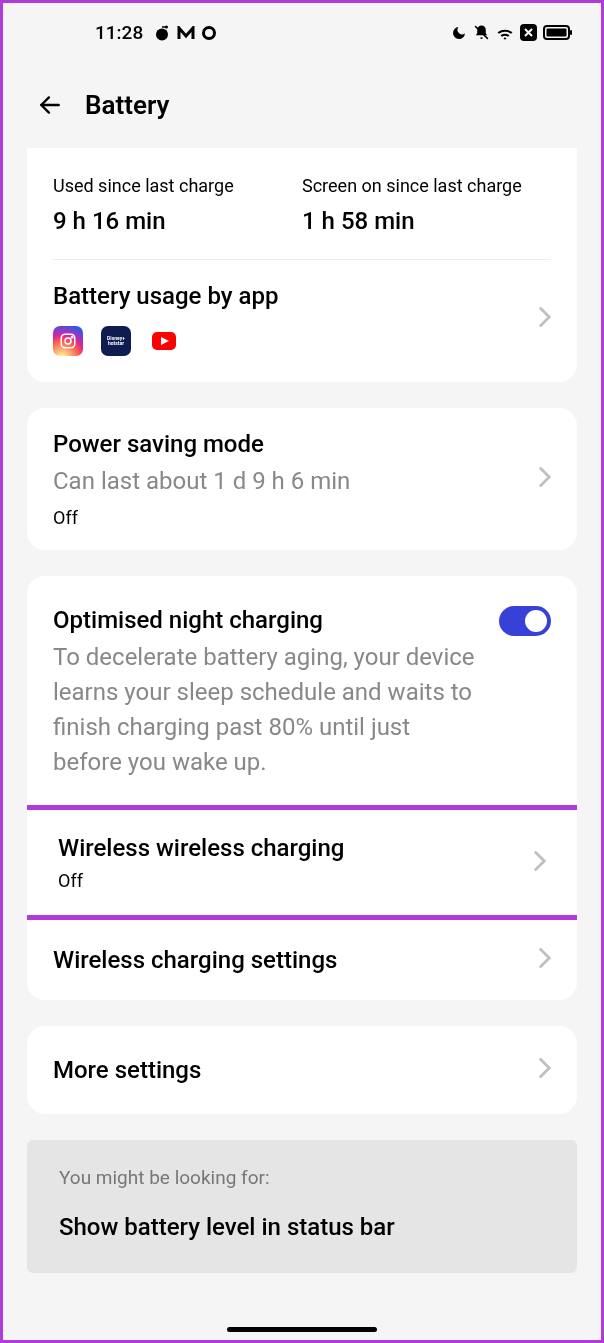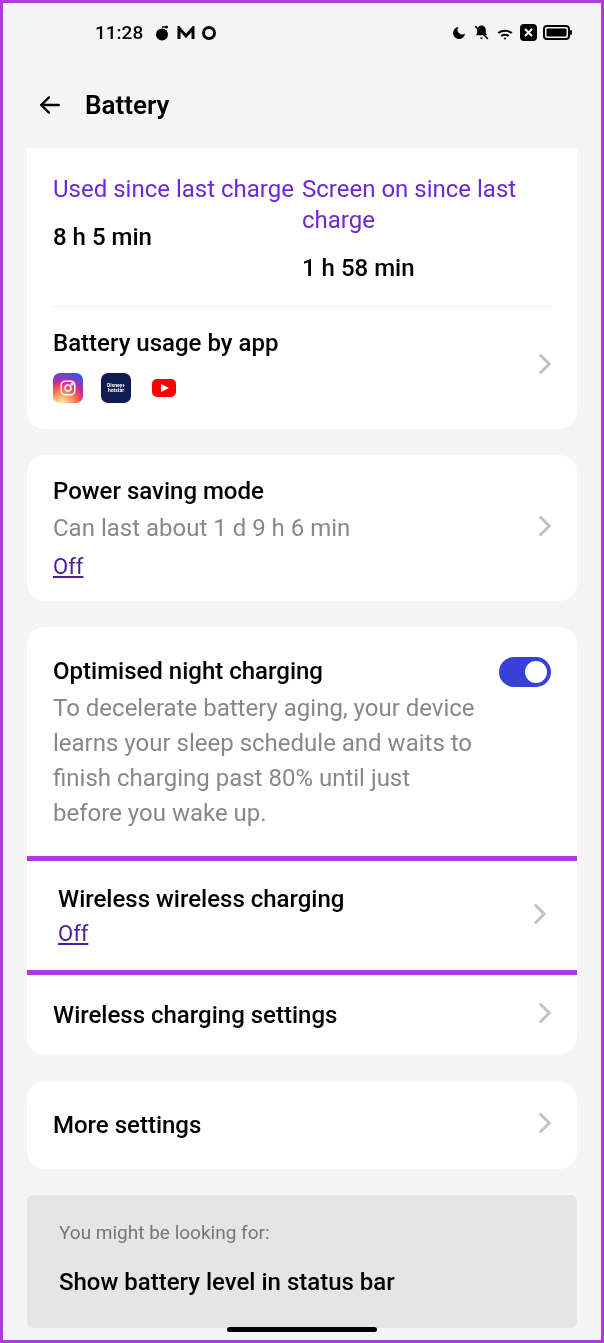--- a/index.html
+++ b/index.html
@@ -59,23 +59,23 @@
       border-top-left-radius: 0;
       border-top-right-radius: 0;
       margin-top: 0;
     }
     .usage-row {
       display: flex;
       padding: 26px 26px 24px 26px;
     }
     .usage-col { flex: 1; }
     .usage-label {
-      font-size: 24px;
-      color: #6d28d9;
-      margin-bottom: 18px;
+      font-size: 18px;
+      color: #000000;
+      margin-bottom: 10px;
       line-height: 1.3;
     }
     .usage-value {
       font-size: 24px;
       font-weight: 500;
       color: #000;
     }
     .divider {
       height: 1px;
       background: #eee;
@@ -93,24 +93,23 @@
       font-weight: 500;
       color: #000;
     }
     .row-sub {
       font-size: 24px;
       color: #888;
       margin-top: 6px;
       line-height: 1.45;
     }
     .row-status {
-      font-size: 22px;
-      color: #4c1d95;
+      font-size: 18px;
+      color: #000000;
       margin-top: 8px;
-      text-decoration: underline;
     }
     .app-icons {
       display: flex;
       gap: 18px;
       margin-top: 16px;
     }
     .app-icon {
       width: 30px;
       height: 30px;
       border-radius: 7px;
@@ -254,21 +253,21 @@
   </span>
   <div class="header-title">Battery</div>
 </div>
 
 <div class="content">
 
   <div class="card card-top">
     <div class="usage-row">
       <div class="usage-col">
         <div class="usage-label">Used since last charge</div>
-        <div class="usage-value">8 h 5 min</div>
+        <div class="usage-value">9 h 16 min</div>
       </div>
       <div class="usage-col">
         <div class="usage-label">Screen on since last charge</div>
         <div class="usage-value">1 h 58 min</div>
       </div>
     </div>
     <div class="divider"></div>
     <div class="row battery-usage-row">
       <div class="row-content">
         <div class="row-title">Battery usage by app</div>

